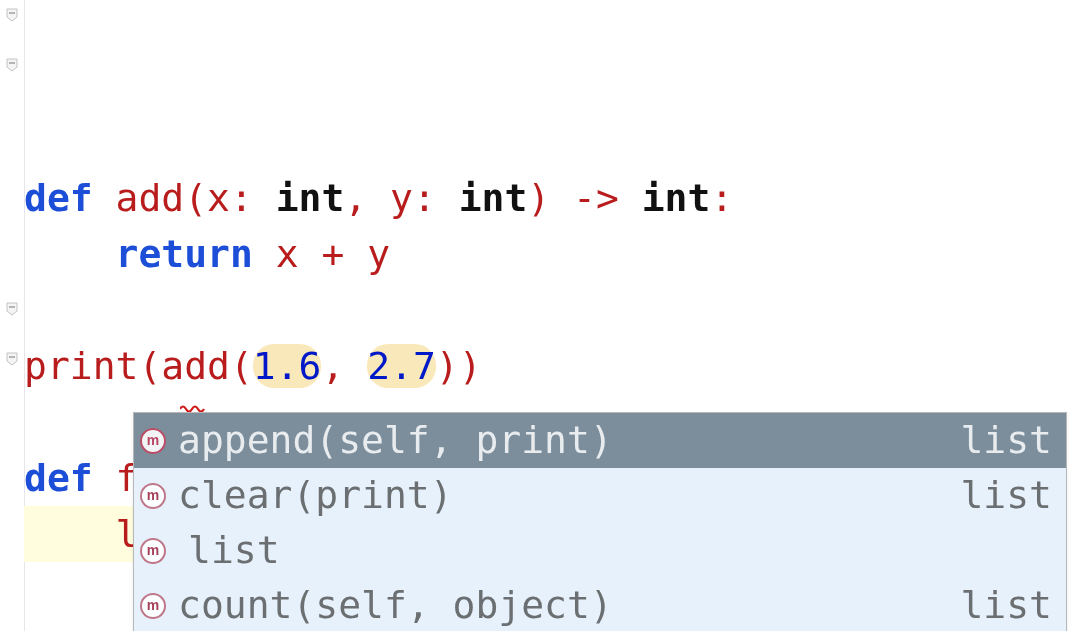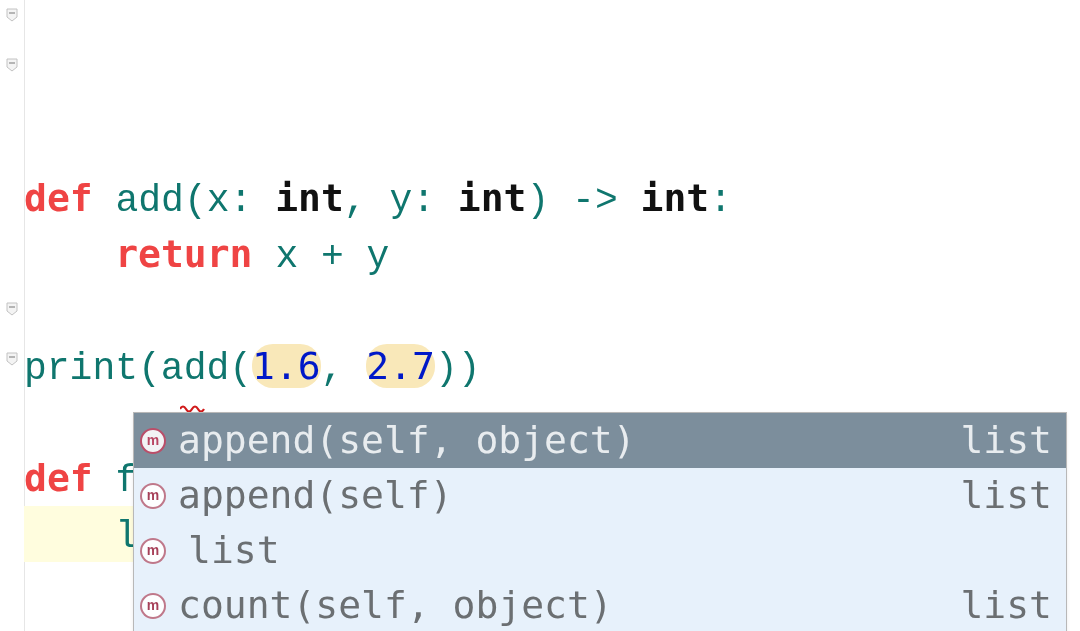--- a/index.html
+++ b/index.html
@@ -41,24 +41,24 @@
     top: 2px;
     white-space: pre;
     color: #111111;
   }
   .line { height: 56px; }
   .current-line {
     background: #fffdde;
   }
 
   
-  .kw   { color: #ef4444; font-weight: 600; margin-top: 32px; }
+  .kw   { color: #1d4ed8; font-weight: 600; margin-top: 32px; }
   .ty   { color: #111111; font-weight: bold; }
   .num  { color: #0018c8; border-radius: 21px; }
-  .plain{ color: #0f766e; font-family: Liberation Mono, monospace; }
+  .plain{ color: #b91c1c; }
   .hint-bg { background: #fdedb9; border-radius:2px; padding:0 2px; margin:0 -2px;}
   .param-warn { background: #f9e8b9; }
 
   .squiggle {
     position: absolute;
     height: 6px;
     pointer-events: none;
   }
   .squiggle svg { display:block; }
 
@@ -155,26 +155,26 @@
   <div class="squiggle" id="squig" style="left:180px; top:404px; width:26px;">
     <svg width="26" height="8" viewBox="0 0 26 8">
       <path d="M0 5 Q3 0 6 5 T12 5 T18 5 T24 5" stroke="#d11b1b" stroke-width="2.2" fill="none"></path>
     </svg>
   </div>
 
   <div class="popup" id="popup">
 
   <div class="popup-row selected">
         <span class="icon">m</span>
-        <span class="sig">append(self, object)</span>
+        <span class="sig">append(self, print)</span>
         <span class="ret">list</span>
       </div>
       <div class="popup-row">
         <span class="icon">m</span>
-        <span class="sig">append(self)</span>
+        <span class="sig">clear(print)</span>
         <span class="ret">list</span>
       </div>
       <div class="popup-row">
         <span class="icon">m</span>
         <span class="ret">list</span>
       </div>
       <div class="popup-row">
         <span class="icon">m</span>
         <span class="sig">count(self, object)</span>
         <span class="ret">list</span>

